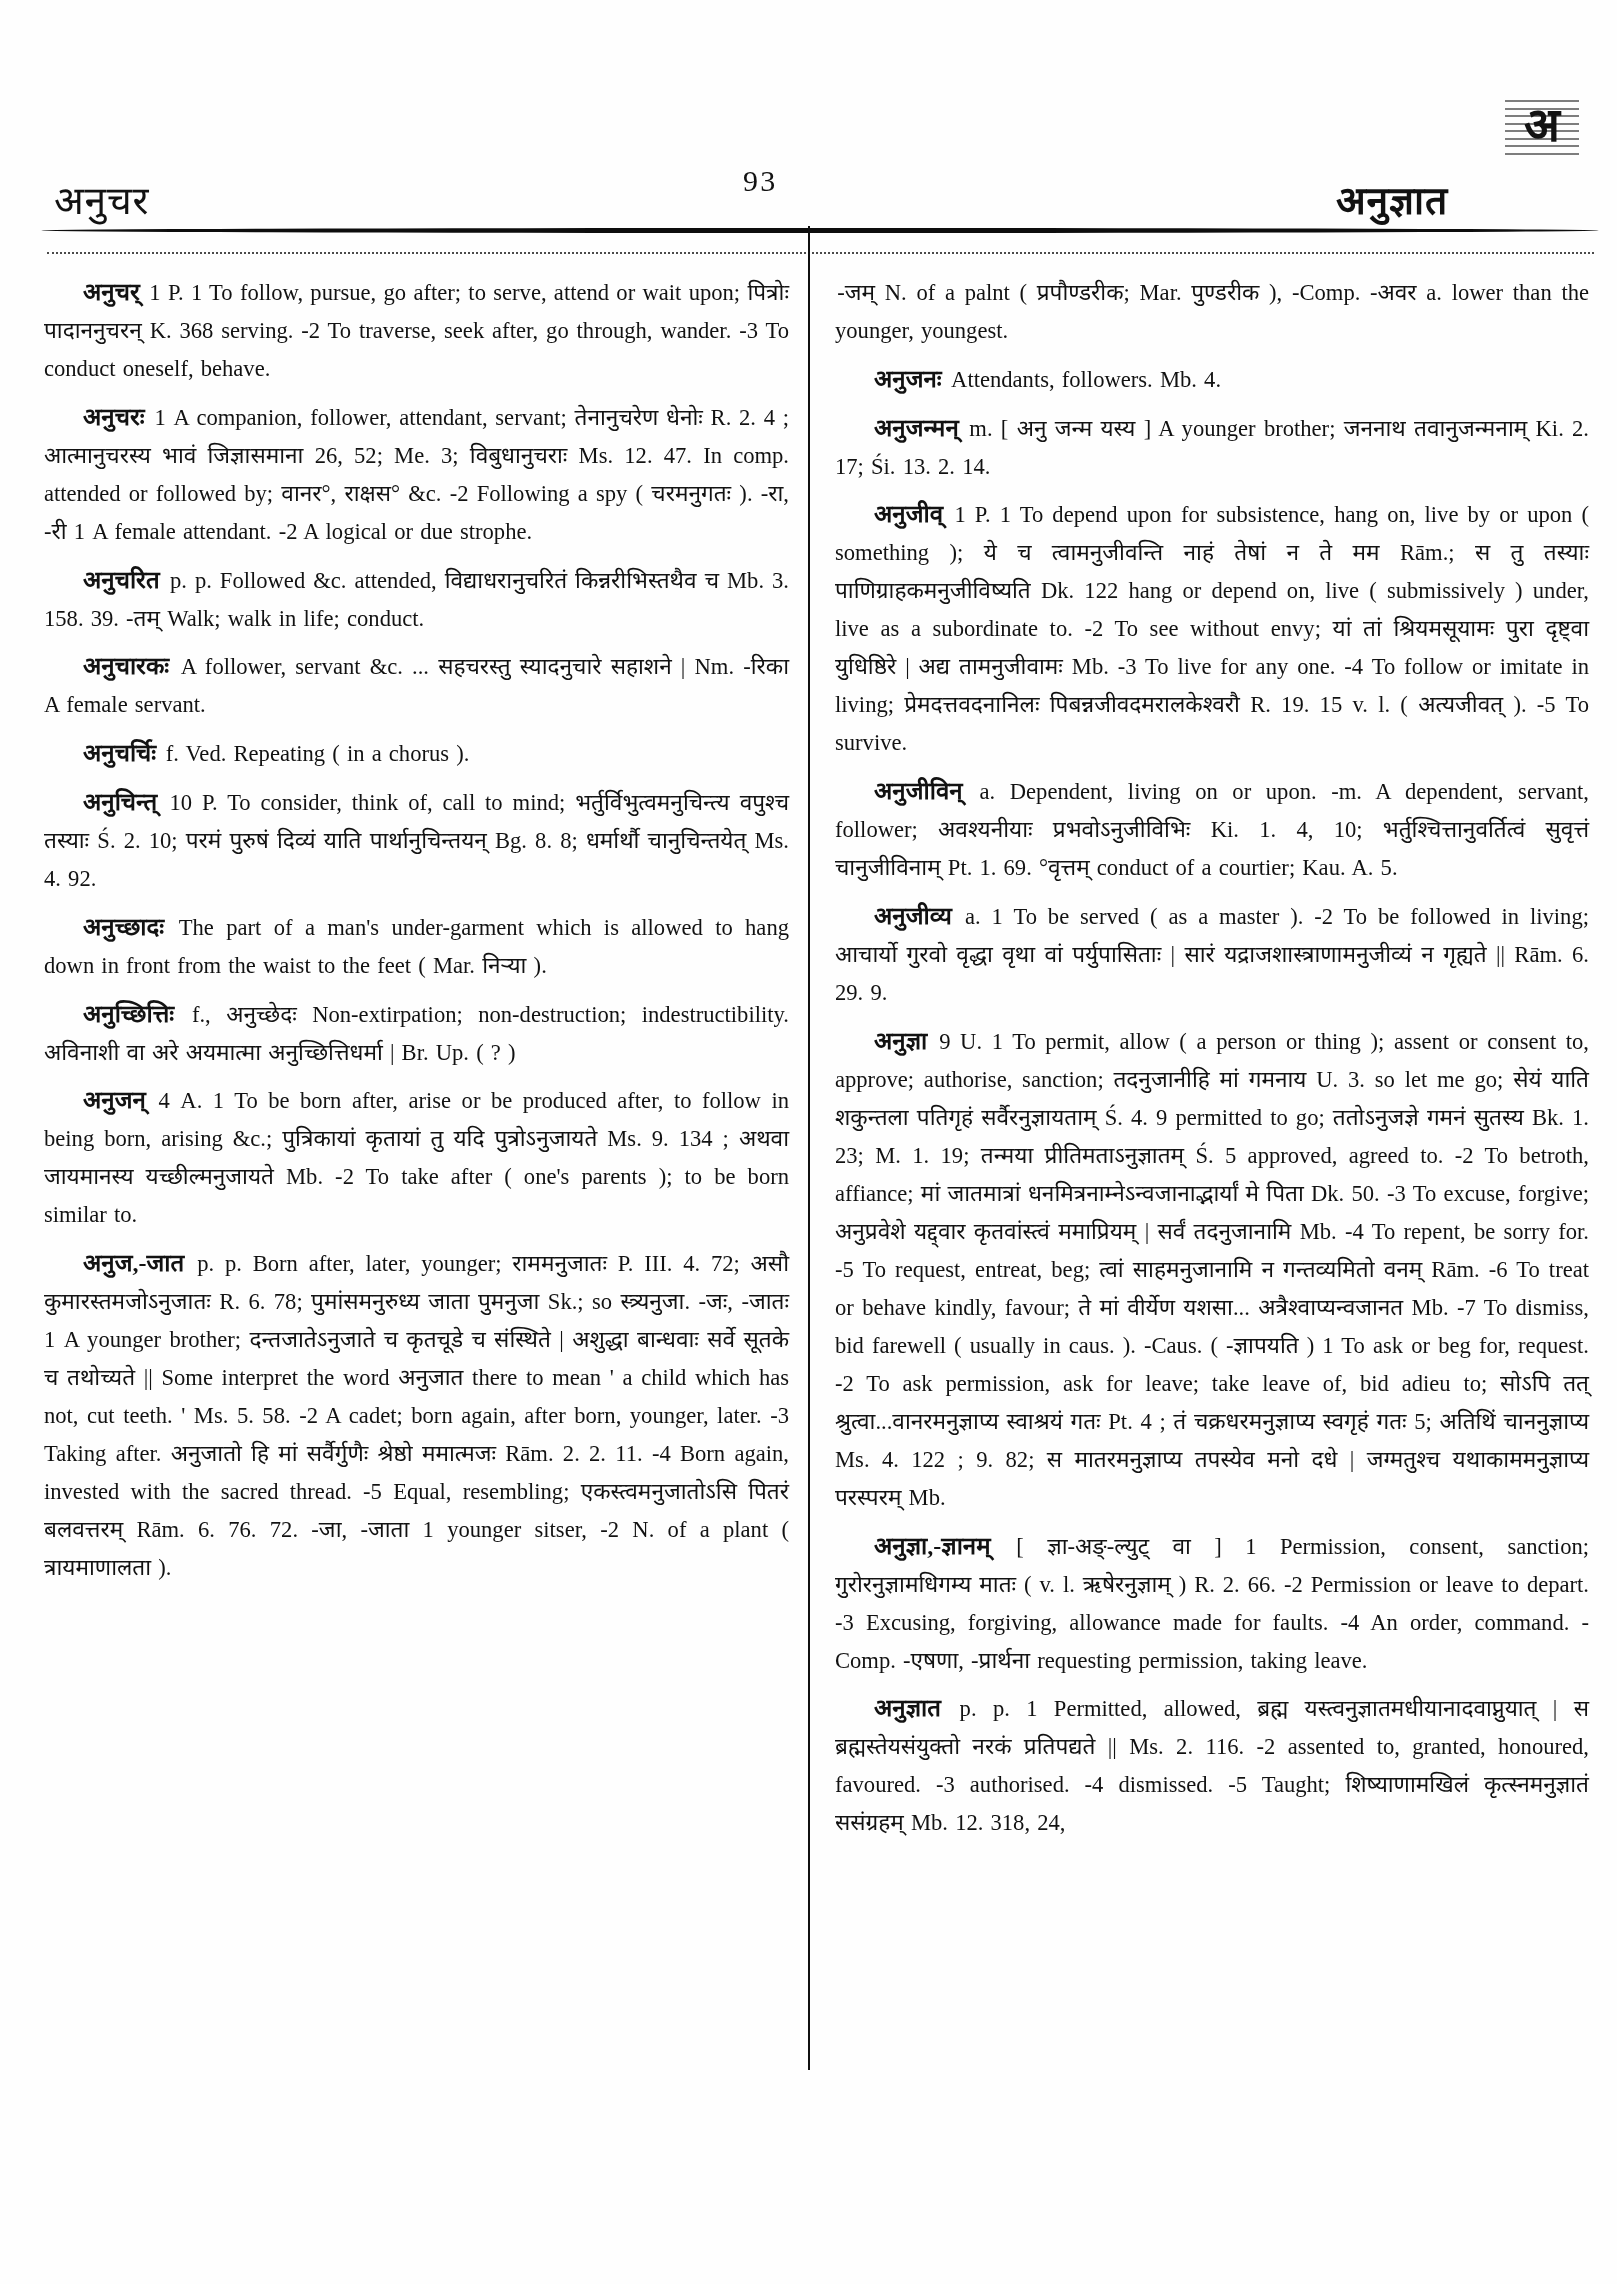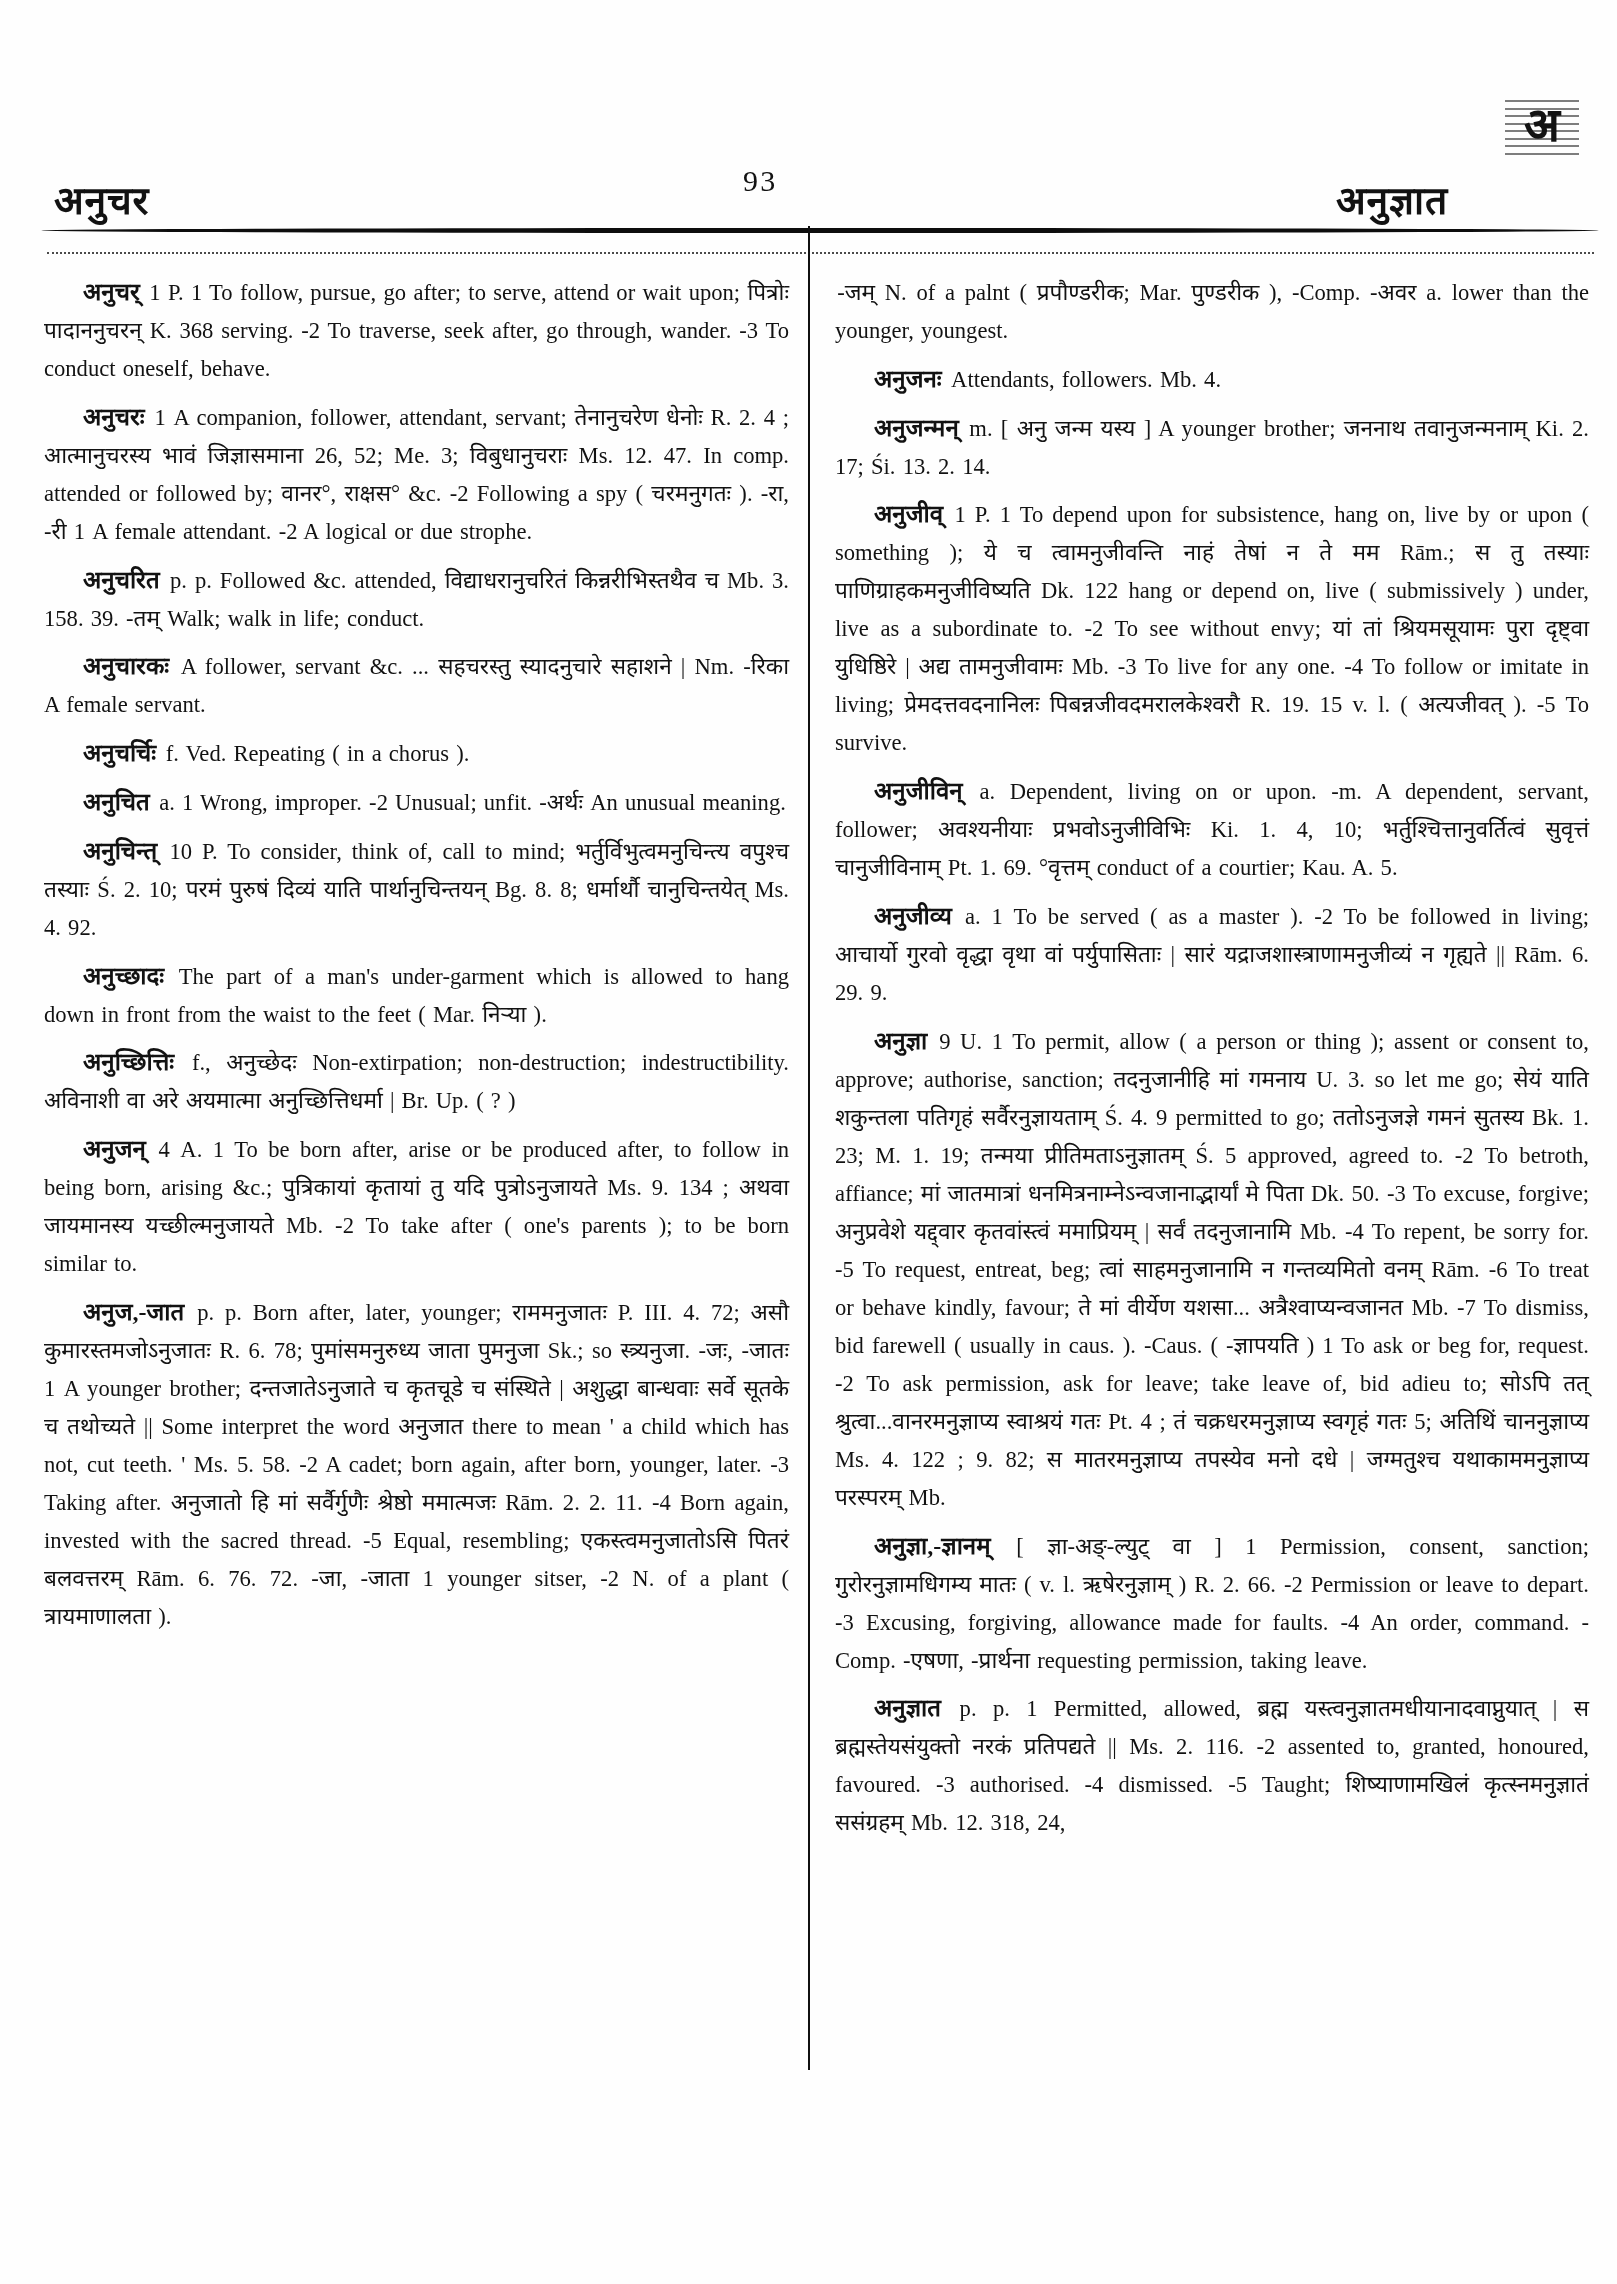--- a/index.html
+++ b/index.html
@@ -8,21 +8,21 @@
     width:1617px; height:2284px;
     margin:0 auto;
     background:#fefefe;
     color:#121212;
     font-family:"Liberation Serif", serif;
     overflow:hidden;
   }
   
   .guide-left {
     position:absolute; left:54px; top:172px;
-    font-size:39px; font-weight:bold; letter-spacing:0.8px;
+    font-size:39px; font-weight:normal; letter-spacing:0.8px;
   }
   .page-num {
     position:absolute; left:743px; top:164px;
     font-size:30px; letter-spacing:2.3px;
   }
   .guide-right {
     position:absolute; left:1336px; top:172px;
     font-size:39px; font-weight:bold; letter-spacing:0.8px;
   }
   .corner-tab {
@@ -73,21 +73,20 @@
   <div class="rule-main"></div>
   <div class="rule-dotted"></div>
   <div class="divider"></div>
 
   <div class="col col-left">
     <p class="entry"><b class="hw">अनुचर्</b><span> 1 P. 1 To follow, pursue, go after; to serve, attend or wait upon; पित्रोः पादाननुचरन् K. 368 serving. -2 To traverse, seek after, go through, wander. -3 To conduct oneself, behave.</span></p>
     <p class="entry"><b class="hw">अनुचरः</b><span> 1 A companion, follower, attendant, servant; तेनानुचरेण धेनोः R. 2. 4 ; आत्मानुचरस्य भावं जिज्ञासमाना 26, 52; Me. 3; विबुधानुचराः Ms. 12. 47. In comp. attended or followed by; वानर°, राक्षस° &amp;c. -2 Following a spy ( चरमनुगतः ). -रा, -री 1 A female attendant. -2 A logical or due strophe.</span></p>
     <p class="entry"><b class="hw">अनुचरित</b><span> p. p. Followed &amp;c. attended, विद्याधरानुचरितं किन्नरीभिस्तथैव च Mb. 3. 158. 39. -तम् Walk; walk in life; conduct.</span></p>
     <p class="entry"><b class="hw">अनुचारकः</b><span> A follower, servant &amp;c. ... सहचरस्तु स्यादनुचारे सहाशने | Nm. -रिका A female servant.</span></p>
     <p class="entry"><b class="hw">अनुचर्चिः</b><span> f. Ved. Repeating ( in a chorus ).</span></p>
-    <p class="entry"><b class="hw">अनुचित</b><span> a. 1 Wrong, improper. -2 Unusual; unfit. -अर्थः An unusual meaning.</span></p>
     <p class="entry"><b class="hw">अनुचिन्त्</b><span> 10 P. To consider, think of, call to mind; भर्तुर्विभुत्वमनुचिन्त्य वपुश्च तस्याः Ś. 2. 10; परमं पुरुषं दिव्यं याति पार्थानुचिन्तयन् Bg. 8. 8; धर्मार्थौ चानुचिन्तयेत् Ms. 4. 92.</span></p>
     <p class="entry"><b class="hw">अनुच्छादः</b><span> The part of a man's under-garment which is allowed to hang down in front from the waist to the feet ( Mar. निऱ्या ).</span></p>
     <p class="entry"><b class="hw">अनुच्छित्तिः</b><span> f., अनुच्छेदः Non-extirpation; non-destruction; indestructibility. अविनाशी वा अरे अयमात्मा अनुच्छित्तिधर्मा | Br. Up. ( ? )</span></p>
     <p class="entry"><b class="hw">अनुजन्</b><span> 4 A. 1 To be born after, arise or be produced after, to follow in being born, arising &amp;c.; पुत्रिकायां कृतायां तु यदि पुत्रोऽनुजायते Ms. 9. 134 ; अथवा जायमानस्य यच्छील्मनुजायते Mb. -2 To take after ( one's parents ); to be born similar to.</span></p>
     <p class="entry"><b class="hw">अनुज,-जात</b><span> p. p. Born after, later, younger; राममनुजातः P. III. 4. 72; असौ कुमारस्तमजोऽनुजातः R. 6. 78; पुमांसमनुरुध्य जाता पुमनुजा Sk.; so स्त्र्यनुजा. -जः, -जातः 1 A younger brother; दन्तजातेऽनुजाते च कृतचूडे च संस्थिते | अशुद्धा बान्धवाः सर्वे सूतके च तथोच्यते || Some interpret the word अनुजात there to mean ' a child which has not, cut teeth. ' Ms. 5. 58. -2 A cadet; born again, after born, younger, later. -3 Taking after. अनुजातो हि मां सर्वैर्गुणैः श्रेष्ठो ममात्मजः Rām. 2. 2. 11. -4 Born again, invested with the sacred thread. -5 Equal, resembling; एकस्त्वमनुजातोऽसि पितरं बलवत्तरम् Rām. 6. 76. 72. -जा, -जाता 1 younger sitser, -2 N. of a plant ( त्रायमाणालता ).</span></p>
   </div>
 
   <div class="col col-right">
     <p class="entry cont"><b class="hw"></b><span>-जम् N. of a palnt ( प्रपौण्डरीक; Mar. पुण्डरीक ), -Comp. -अवर a. lower than the younger, youngest.</span></p>
     <p class="entry"><b class="hw">अनुजनः</b><span> Attendants, followers. Mb. 4.</span></p>

